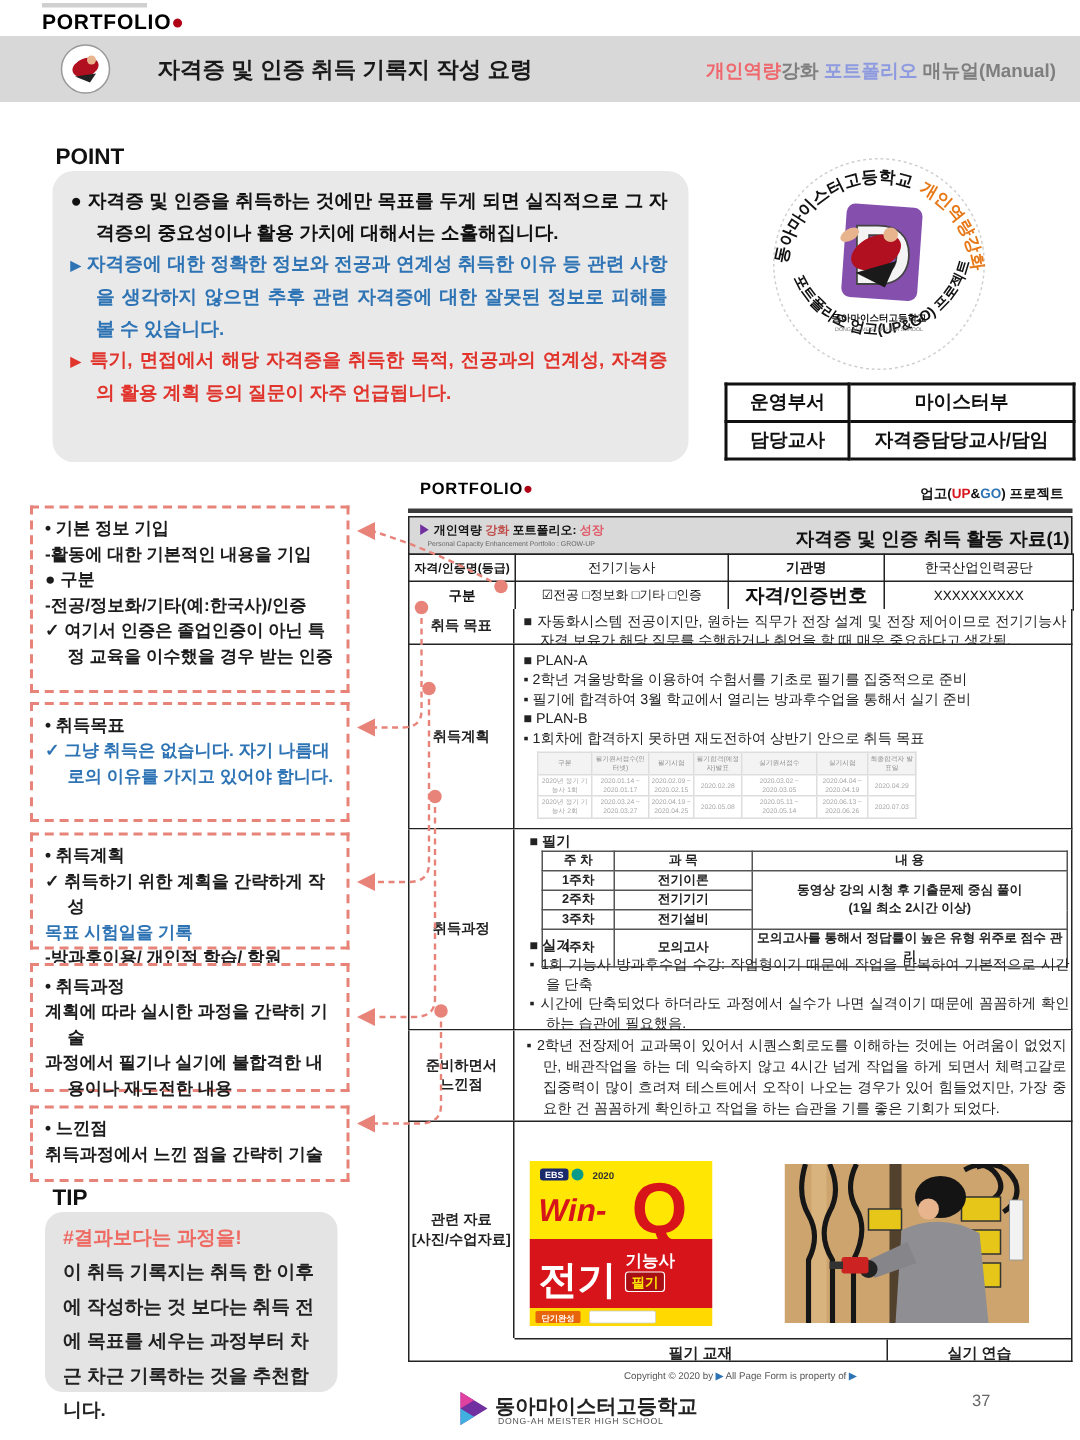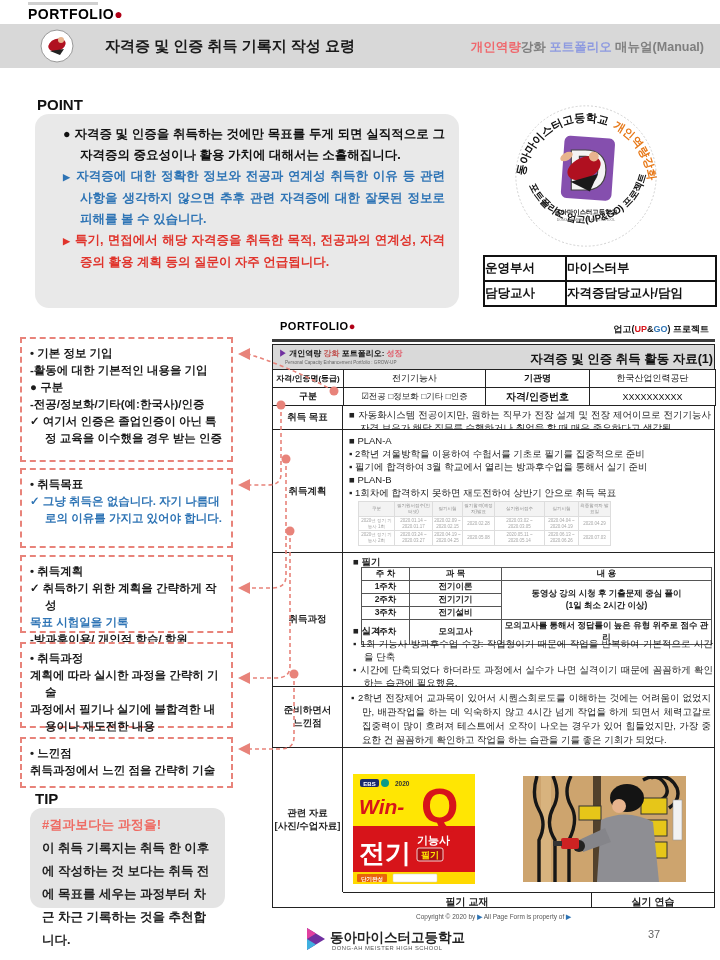--- a/index.html
+++ b/index.html
@@ -7,31 +7,31 @@
 .page{position:relative;width:720px;height:960px;background:#fff;overflow:hidden;
   font-family:Liberation Sans, sans-serif;color:#111}
 .abs{position:absolute}
 
 .topbar{position:absolute;left:0;top:24px;width:720px;height:44px;background:#d8d8d8}
 .plogo{font-weight:bold;letter-spacing:.5px;color:#000}
 .plogo .o{color:#b00016}
 .hdr-title{font-size:15px;font-weight:bold;color:#1a1a1a}
 .hdr-right{font-size:12.5px;font-weight:bold}
 
-.point-box{position:absolute;left:35px;top:114px;width:424px;height:194px;background:#e9e9e9;border-radius:14px;padding:10px 14px 8px 28px}
+.point-box{position:absolute;left:35px;top:114px;width:424px;height:194px;background:#e9e9e9;border-radius:14px;padding:10px 14px 8px 12px}
 .pt{font-size:12.5px;font-weight:600;line-height:21px;text-align:justify;padding-left:17px;text-indent:-17px}
 .blue{color:#2e74b5}.red{color:#e0342c}
 
 .itable{position:absolute;left:483px;top:255px;border-collapse:collapse}
-.itable td{border:2px solid #111;height:25px;font-size:12.5px;font-weight:600;vertical-align:middle;background:#fff}
+.itable td{border:2px solid #111;height:25px;font-size:12.5px;font-weight:600;text-align:center;vertical-align:middle;background:#fff}
 
 .sb{position:absolute;left:20px;width:213px;border:2px dashed #e8837a;background:#fff;padding:6px 8px 5px 8px;font-size:11.5px;font-weight:600;line-height:1.48;color:#1c1c1c}
 .sb .ln{padding-left:15px;text-indent:-15px}
 
-.tipbox{position:absolute;left:30px;top:808px;width:195px;height:100px;background:#e4e4e4;border-radius:12px;padding:8px 10px 6px 12px}
+.tipbox{position:absolute;left:30px;top:808px;width:195px;height:120px;background:#e4e4e4;border-radius:12px;padding:8px 10px 6px 12px}
 .tip-tag{font-size:13px;font-weight:bold;color:#ee6b63}
 .tip-body{font-size:12.5px;font-weight:600;line-height:23px;color:#222;margin-top:3px}
 
 .doc{position:absolute;left:270px;top:312px;width:447px;height:604px;background:#fff}
 .docrule{position:absolute;left:2px;top:27px;width:443px;height:3px;background:#3c3c3c}
 .titlebar{position:absolute;left:2px;top:32px;width:443px;height:26px;background:#d9d9d9;border:1px solid #222}
 .dtable{position:absolute;left:2px;border-collapse:collapse;table-layout:fixed}
 .dtable td{border:1px solid #222;text-align:center;vertical-align:middle;background:#fff}
 .docrow{position:absolute;left:2px;width:443px;border:1px solid #222;border-top:none;background:#fff}
 .doclabel{position:absolute;left:0;top:0;bottom:0;width:70px;border-right:1px solid #222;display:flex;flex-direction:column;align-items:center;justify-content:center;font-size:9.5px;font-weight:600;color:#222;text-align:center}
@@ -165,21 +165,21 @@
       <tbody>
           <tr style="height:18px">
         <td style="font-size:8px;font-weight:bold">자격/인증명(등급)</td>
         <td style="font-size:9px">전기기능사</td>
         <td style="font-size:9px;font-weight:bold">기관명</td>
         <td style="font-size:9px">한국산업인력공단</td>
       </tr>
       <tr style="height:18px">
         <td style="font-size:9px;font-weight:bold">구분</td>
         <td style="font-size:8.5px">☑전공  □정보화  □기타  □인증</td>
-        <td style="font-size:10px;font-weight:bold">자격/인증번호</td>
+        <td style="font-size:13px;font-weight:bold">자격/인증번호</td>
         <td style="font-size:9px">XXXXXXXXXX</td>
       </tr>
     </tbody>
       </table>
 
     <div class="docrow" style="top:94px;height:24px">
       <div class="doclabel">취득 목표</div>
       <div class="abs body95 hang10" style="left:76px;top:2px;width:362px">■ 자동화시스템 전공이지만, 원하는 직무가 전장 설계 및 전장 제어이므로 전기기능사 자격 보유가 해당 직무를 수행하거나 취업을 할 때 매우 중요하다고 생각됨.</div>
     </div>
 

